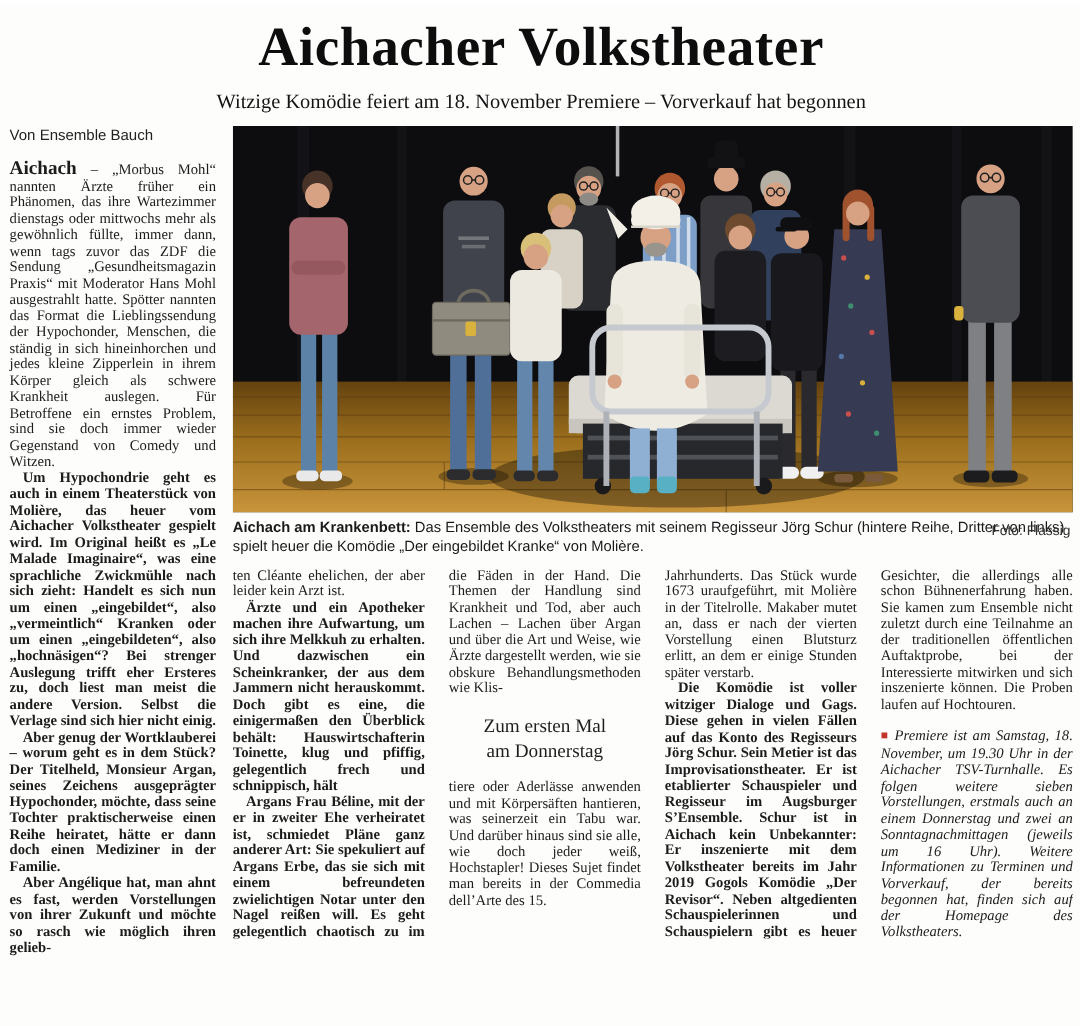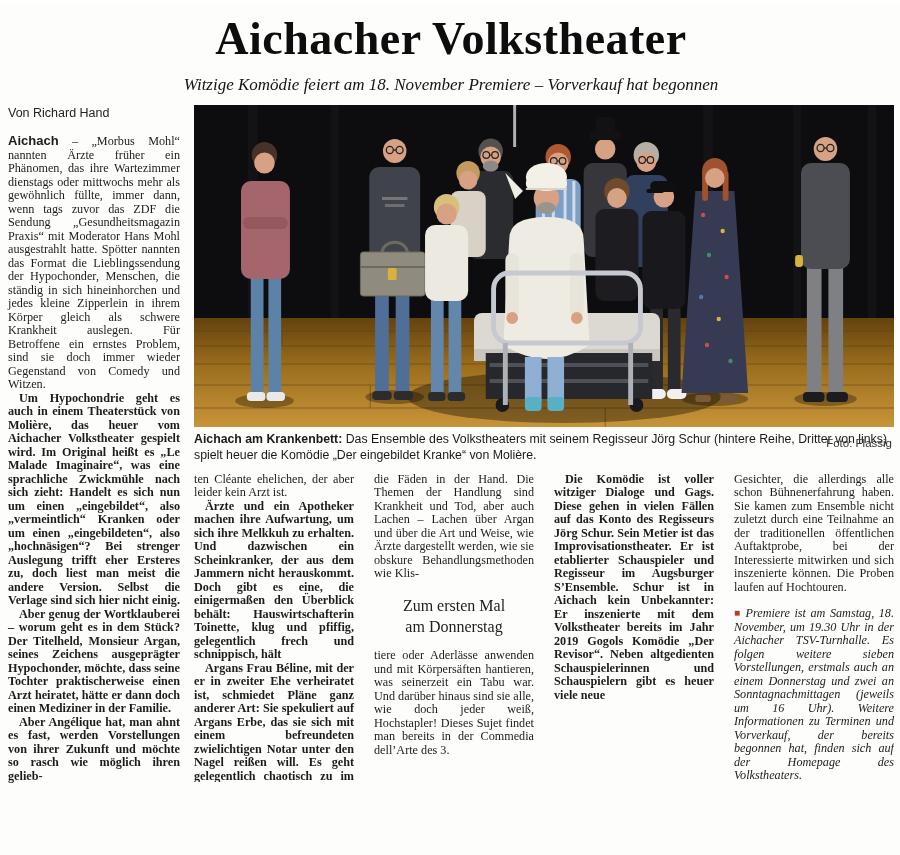--- a/index.html
+++ b/index.html
@@ -16,41 +16,41 @@
   }
   
   .header{text-align:center;margin:0 0 10px 0;}
   .title{
     font-family:"Liberation Serif", serif;
     font-weight:700;font-size:46px;line-height:1.1;
     letter-spacing:0.5px;color:#0d0d0d;margin:0 0 10px 0;
   }
   .title span{display:block;}
   .subtitle{
-    font-size:17px;line-height:1.2;margin:0;color:#141414;font-weight:400;font-style:italic;
+    font-size:17px;line-height:1.2;margin:0;color:#141414;font-weight:400;
   }
   
   .content{
     display:grid;
     grid-template-columns:172px 1fr;
     column-gap:14px;
     align-items:start;
   }
   .byline{
     font-family:"Liberation Sans", sans-serif;
     font-size:12.5px;margin:2px 0 14px 0;color:#222;
   }
   .bodytext, .para{
     font-size:12.2px;line-height:13.5px;text-align:justify;margin:0;
   }
   .para{margin:0;}
   .para.indent{text-indent:11px;font-weight:bold;}
   .lead{
-    font-family:Liberation Sans, sans-serif;
-    font-weight:700;font-size:13px;
+    font-family:Liberation Serif, serif;
+    font-weight:700;font-size:16px;
   }
   
   .photo{margin:0 0 5px 0;line-height:0;}
   .photo svg{display:block;width:100%;height:322px;}
   .caption{
     position:relative;
     font-family:"Liberation Sans", sans-serif;
     font-size:12.3px;line-height:1.3;color:#1a1a1a;
     margin:0 0 9px 0;padding-right:2px;
   }
@@ -86,24 +86,24 @@
   <header class="header">
     <h1 class="title">
       <span>Aichacher Volkstheater</span>
     </h1>
     <p class="subtitle">Witzige Komödie feiert am 18. November Premiere – Vorverkauf hat begonnen</p>
   </header>
 
   <div class="content">
 
     <aside class="bodytext">
-      <p class="byline">Von Richard Hand</p>
+      <p class="byline">Von Ensemble Bauch</p>
       <p class="para"><strong class="lead">Aichach</strong><span> – „Morbus Mohl“ nannten Ärzte früher ein Phänomen, das ihre Wartezimmer dienstags oder mittwochs mehr als gewöhnlich füllte, immer dann, wenn tags zuvor das ZDF die Sendung „Gesundheitsmagazin Praxis“ mit Moderator Hans Mohl ausgestrahlt hatte. Spötter nannten das Format die Lieblingssendung der Hypochonder, Menschen, die ständig in sich hineinhorchen und jedes kleine Zipperlein in ihrem Körper gleich als schwere Krankheit auslegen. Für Betroffene ein ernstes Problem, sind sie doch immer wieder Gegenstand von Comedy und Witzen.</span></p>
       <p class="para indent">Um Hypochondrie geht es auch in einem Theaterstück von Molière, das heuer vom Aichacher Volkstheater gespielt wird. Im Original heißt es „Le Malade Imaginaire“, was eine sprachliche Zwickmühle nach sich zieht: Handelt es sich nun um einen „eingebildet“, also „vermeintlich“ Kranken oder um einen „eingebildeten“, also „hochnäsigen“? Bei strenger Auslegung trifft eher Ersteres zu, doch liest man meist die andere Version. Selbst die Verlage sind sich hier nicht einig.</p>
-      <p class="para indent">Aber genug der Wortklauberei – worum geht es in dem Stück? Der Titelheld, Monsieur Argan, seines Zeichens ausgeprägter Hypochonder, möchte, dass seine Tochter praktischerweise einen Arzt heiratet, hätte er dann doch einen Mediziner in der Familie.</p>
+      <p class="para indent">Aber genug der Wortklauberei – worum geht es in dem Stück? Der Titelheld, Monsieur Argan, seines Zeichens ausgeprägter Hypochonder, möchte, dass seine Tochter praktischerweise einen Reihe heiratet, hätte er dann doch einen Mediziner in der Familie.</p>
       <p class="para indent">Aber Angélique hat, man ahnt es fast, werden Vorstellungen von ihrer Zukunft und möchte so rasch wie möglich ihren gelieb-</p>
     </aside>
 
     <section>
 
       <figure class="photo">
         <svg viewBox="0 0 715 322" preserveAspectRatio="none" role="img" aria-label="Theaterensemble auf der Bühne: Mann im weißen Nachthemd mit Schlafmütze sitzt in einem Krankenbett mit Chromgitter, umgeben von zwölf Schauspielerinnen und Schauspielern vor schwarzem Vorhang auf hellem Holzboden; ein Mann hält einen grauen Aktenkoffer.">
           <defs>
             <linearGradient id="floorG" x1="0" y1="0" x2="0" y2="1">
               <stop offset="0" stop-color="#64420f"></stop>
@@ -329,24 +329,25 @@
           <p class="para indent">Ärzte und ein Apotheker machen ihre Aufwartung, um sich ihre Melkkuh zu erhalten. Und dazwischen ein Scheinkranker, der aus dem Jammern nicht herauskommt. Doch gibt es eine, die einigermaßen den Überblick behält: Hauswirtschafterin Toinette, klug und pfiffig, gelegentlich frech und schnippisch, hält</p>
           <p class="para indent">Argans Frau Béline, mit der er in zweiter Ehe verheiratet ist, schmiedet Pläne ganz anderer Art: Sie spekuliert auf Argans Erbe, das sie sich mit einem befreundeten zwielichtigen Notar unter den Nagel reißen will. Es geht gelegentlich chaotisch zu im Hause Argan.</p>
         </div>
 
         <div class="col">
           <p class="para">die Fäden in der Hand. Die Themen der Handlung sind Krankheit und Tod, aber auch Lachen – Lachen über Argan und über die Art und Weise, wie Ärzte dargestellt werden, wie sie obskure Behandlungsmethoden wie Klis-</p>
           <div class="pullquote">
             <span>Zum ersten Mal</span>
             <span>am Donnerstag</span>
           </div>
-          <p class="para">tiere oder Aderlässe anwenden und mit Körpersäften hantieren, was seinerzeit ein Tabu war. Und darüber hinaus sind sie alle, wie doch jeder weiß, Hochstapler! Dieses Sujet findet man bereits in der Commedia dell’Arte des 3.</p>
+          <p class="para">tiere oder Aderlässe anwenden und mit Körpersäften hantieren, was seinerzeit ein Tabu war. Und darüber hinaus sind sie alle, wie doch jeder weiß, Hochstapler! Dieses Sujet findet man bereits in der Commedia dell’Arte des 15.</p>
         </div>
 
         <div class="col">
+          <p class="para">Jahrhunderts. Das Stück wurde 1673 uraufgeführt, mit Molière in der Titelrolle. Makaber mutet an, dass er nach der vierten Vorstellung einen Blutsturz erlitt, an dem er einige Stunden später verstarb.</p>
           <p class="para indent">Die Komödie ist voller witziger Dialoge und Gags. Diese gehen in vielen Fällen auf das Konto des Regisseurs Jörg Schur. Sein Metier ist das Improvisationstheater. Er ist etablierter Schauspieler und Regisseur im Augsburger S’Ensemble. Schur ist in Aichach kein Unbekannter: Er inszenierte mit dem Volkstheater bereits im Jahr 2019 Gogols Komödie „Der Revisor“. Neben altgedienten Schauspielerinnen und Schauspielern gibt es heuer viele neue</p>
         </div>
 
         <div class="col">
           <p class="para">Gesichter, die allerdings alle schon Bühnenerfahrung haben. Sie kamen zum Ensemble nicht zuletzt durch eine Teilnahme an der traditionellen öffentlichen Auftaktprobe, bei der Interessierte mitwirken und sich inszenierte können. Die Proben laufen auf Hochtouren.</p>
           <p class="para premiere"><span class="bullet">■</span><span>Premiere ist am Samstag, 18. November, um 19.30 Uhr in der Aichacher TSV-Turnhalle. Es folgen weitere sieben Vorstellungen, erstmals auch an einem Donnerstag und zwei an Sonntagnachmittagen (jeweils um 16 Uhr). Weitere Informationen zu Terminen und Vorverkauf, der bereits begonnen hat, finden sich auf der Homepage des Volkstheaters.</span></p>
         </div>
 
       </div>
     </section>

